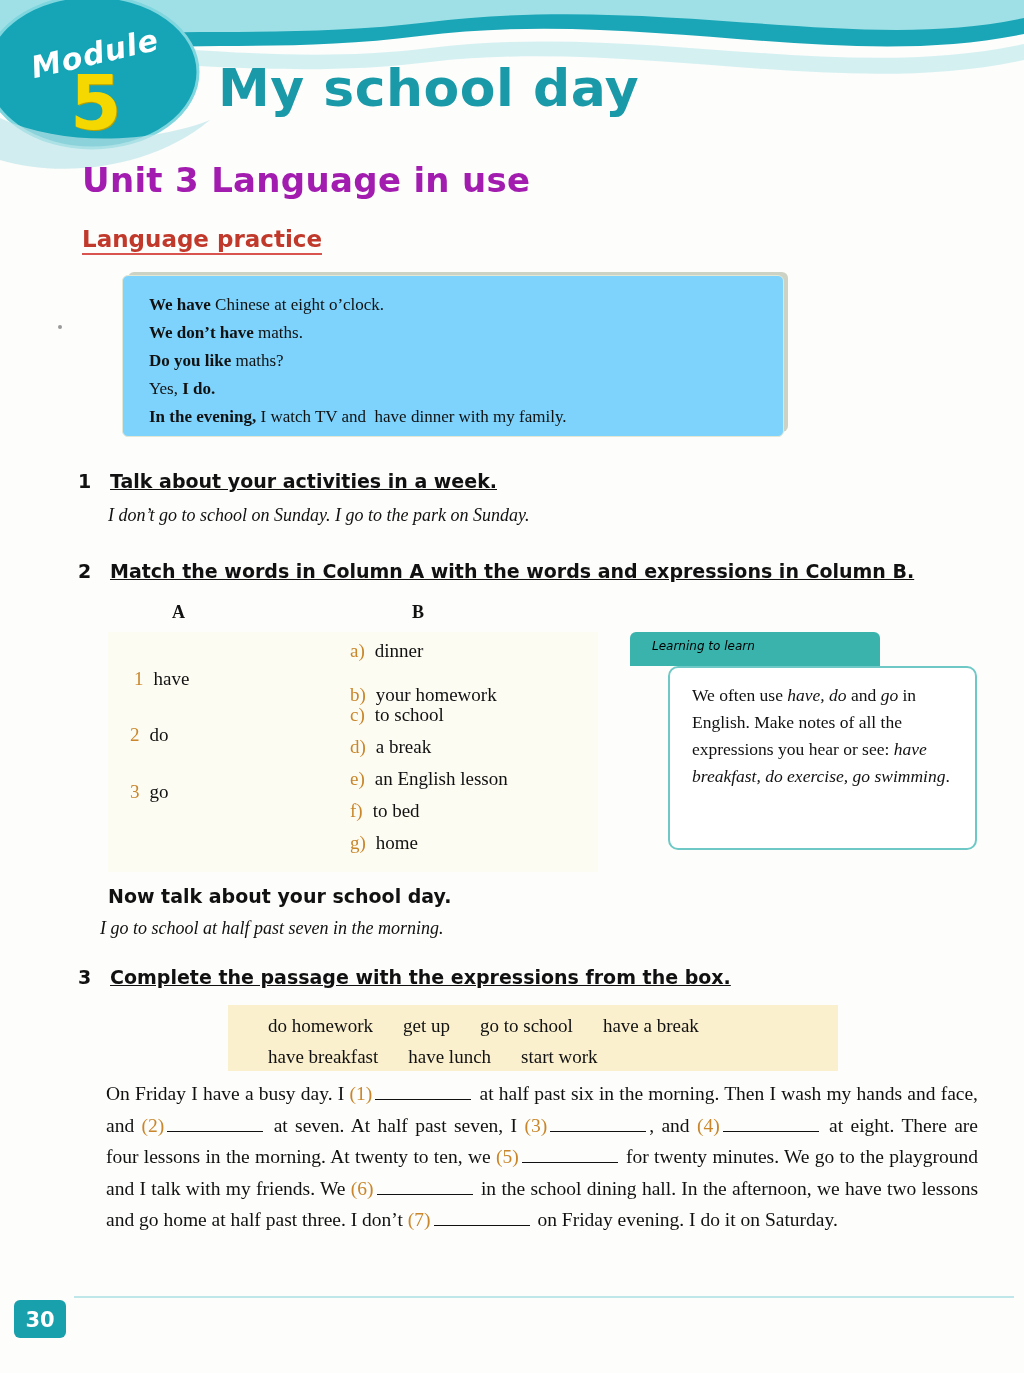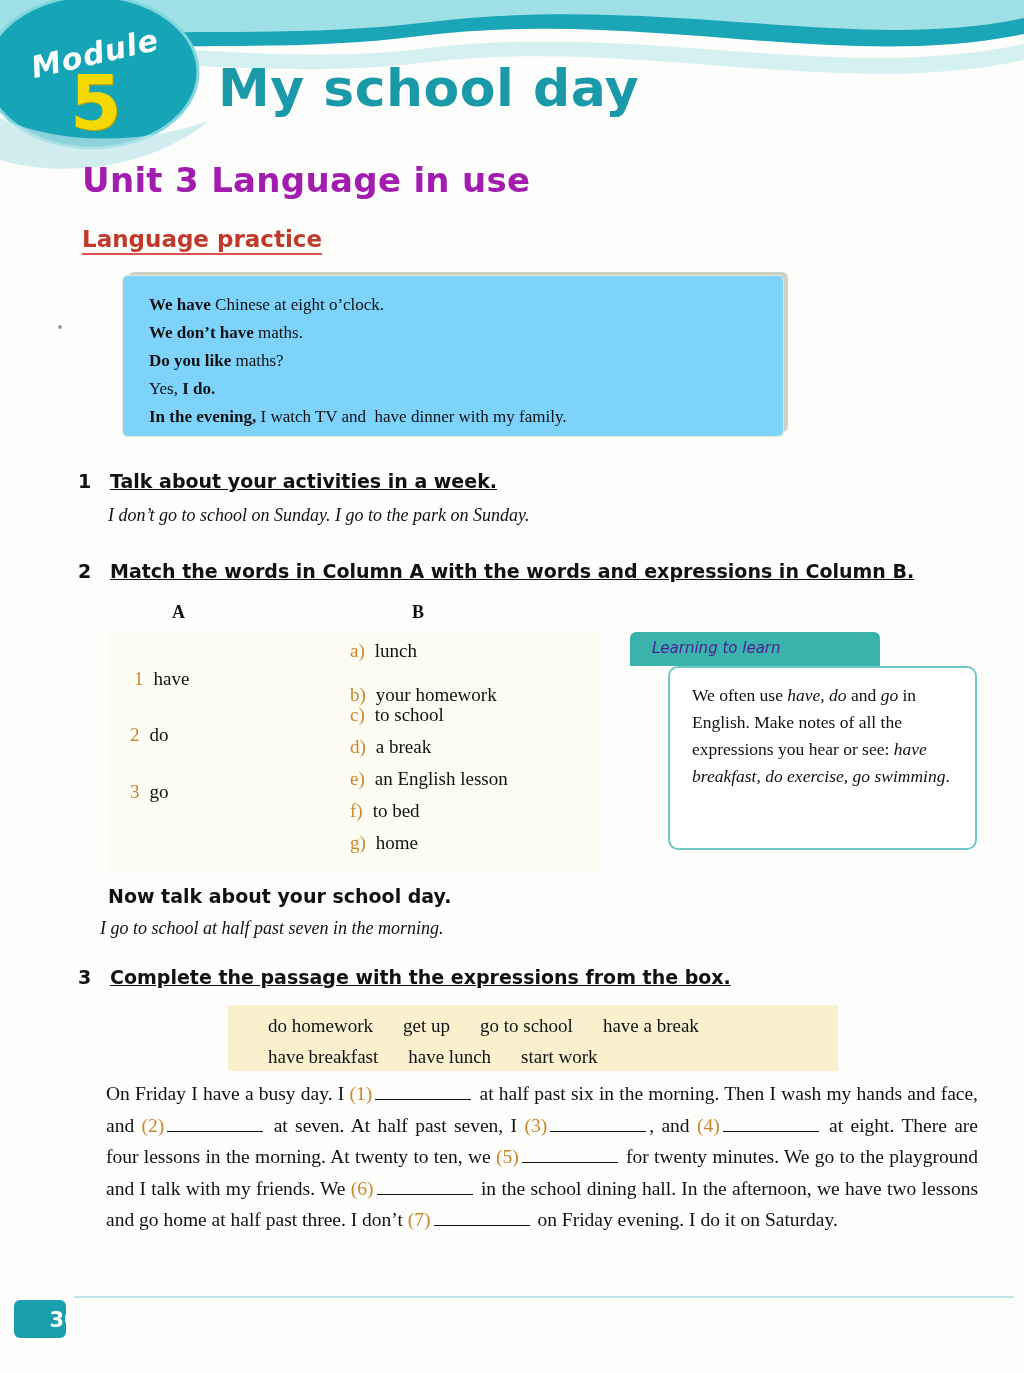--- a/index.html
+++ b/index.html
@@ -189,22 +189,22 @@
     width: 250px;
     height: 34px;
     background: #3bb3ad;
     border-radius: 6px 6px 0 0;
   }
   .ltl-tab span {
     position: absolute;
     left: 22px;
     top: 7px;
     font-family: "DejaVu Sans", sans-serif;
-    font-size: 15px;
-    color: #4c1d95;
+    font-size: 12px;
+    color: #000000;
     font-style: italic;
   }
   .ltl-box {
     position: absolute;
     left: 668px;
     top: 666px;
     width: 305px;
     height: 180px;
     background: #ffffff;
     border: 2px solid #6ec9c6;
@@ -283,21 +283,20 @@
   }
   .page-num-chip span {
     position: absolute;
     left: 0; top: 8px;
     width: 52px;
     text-align: center;
     font-family: "DejaVu Sans", sans-serif;
     font-weight: bold;
     font-size: 21px;
     color: #ffffff;
-    margin-left: 24px;
   }
   .bottom-rule {
     position: absolute;
     left: 74px;
     top: 1296px;
     width: 940px;
     height: 2px;
     background: #bfe6e8;
   }
   .side-dot {
@@ -355,21 +354,21 @@
 
   <div class="match-panel"></div>
 
   <div class="col-head" style="left:172px; top:602px;">A</div>
   <div class="col-head" style="left:412px; top:602px;">B</div>
 
   <div class="match-a" style="left:134px; top:668px;"><span class="idx">1</span><span>have</span></div>
   <div class="match-a" style="left:130px; top:724px;"><span class="idx">2</span><span>do</span></div>
   <div class="match-a" style="left:130px; top:781px;"><span class="idx">3</span><span>go</span></div>
 
-  <div class="match-b" style="left:350px; top:640px;"><span class="lbl">a)</span><span>lunch</span></div>
+  <div class="match-b" style="left:350px; top:640px;"><span class="lbl">a)</span><span>dinner</span></div>
   <div class="match-b" style="left:350px; top:684px;text-align:right;"><span class="lbl">b)</span><span>your homework</span></div>
   <div class="match-b" style="left:350px; top:704px;"><span class="lbl">c)</span><span>to school</span></div>
   <div class="match-b" style="left:350px; top:736px;"><span class="lbl">d)</span><span>a break</span></div>
   <div class="match-b" style="left:350px; top:768px;"><span class="lbl">e)</span><span>an English lesson</span></div>
   <div class="match-b" style="left:350px; top:800px;"><span class="lbl">f)</span><span>to bed</span></div>
   <div class="match-b" style="left:350px; top:832px;"><span class="lbl">g)</span><span>home</span></div>
 
   <div class="ltl-tab">
     <span>Learning to learn</span>
   </div>

